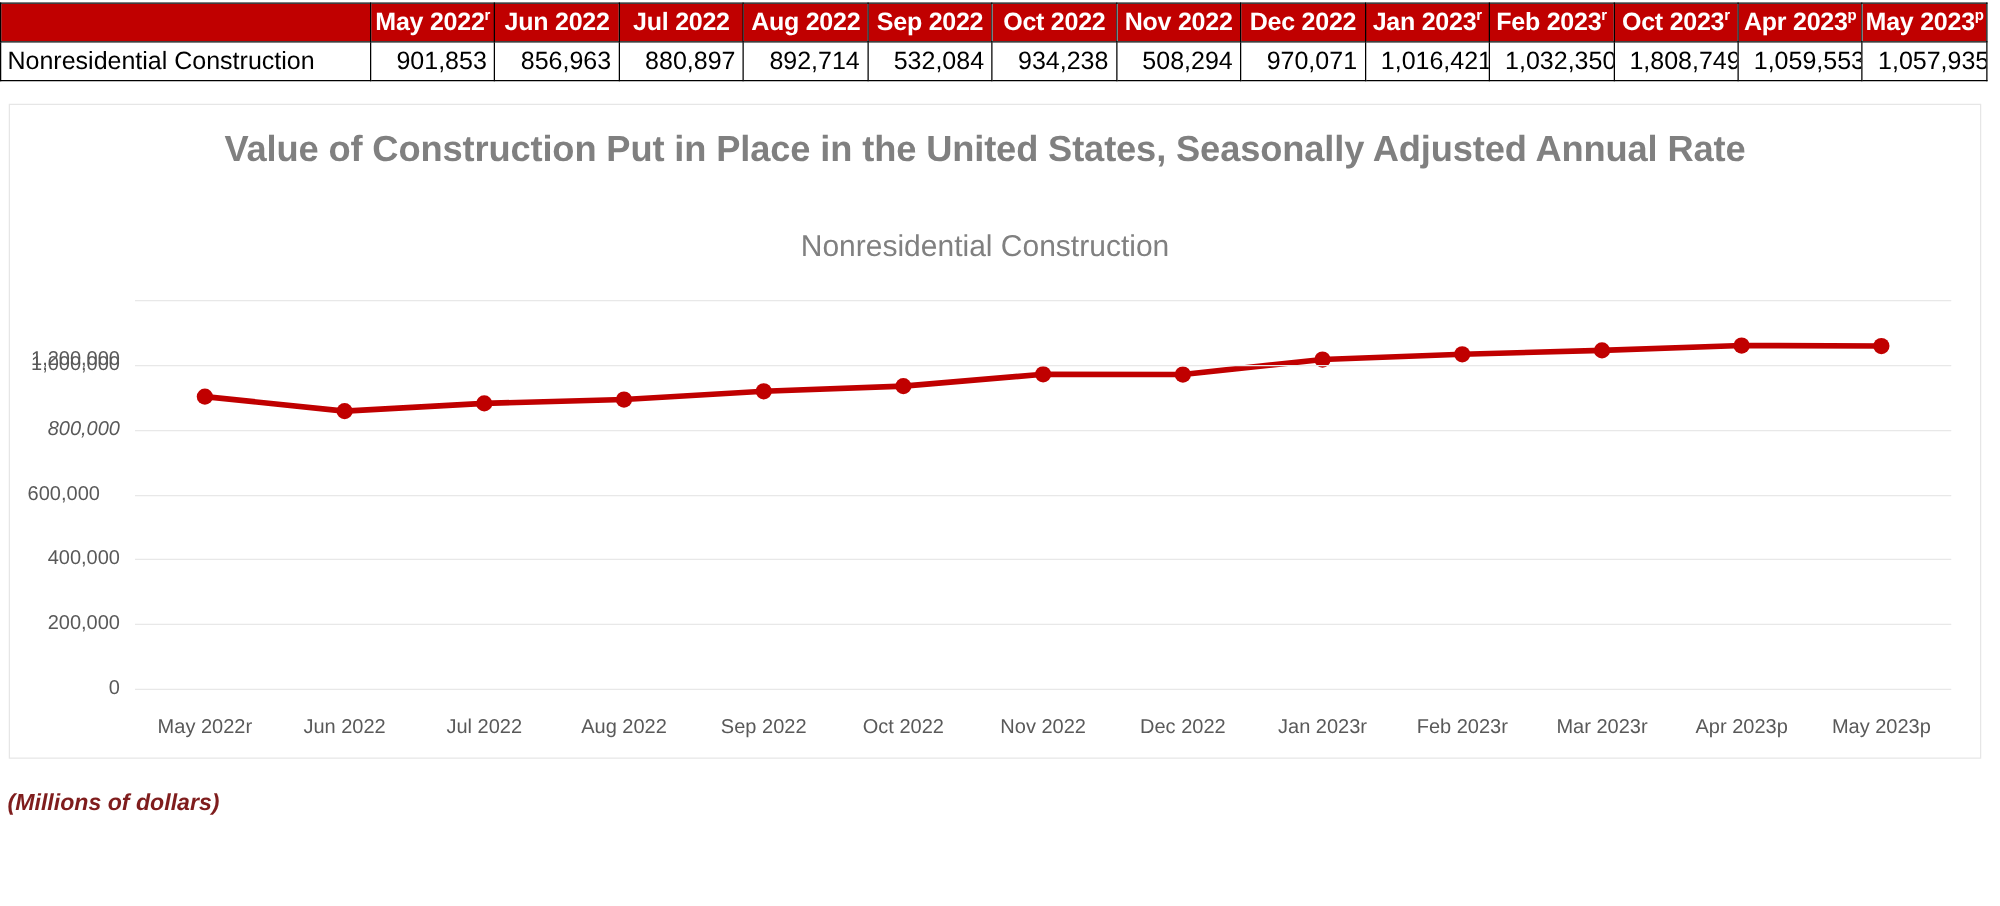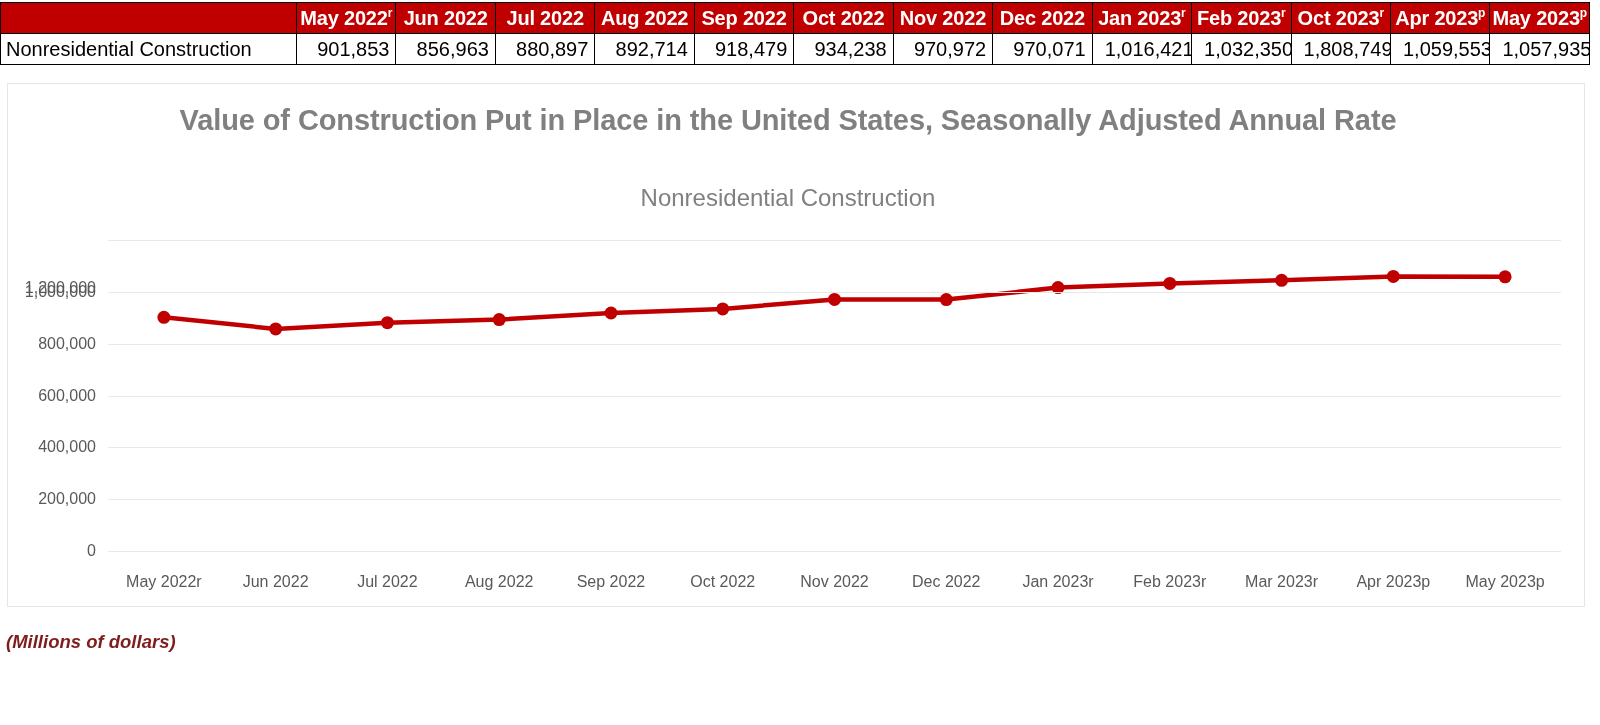--- a/index.html
+++ b/index.html
@@ -182,23 +182,23 @@
           <th><span>May 2023</span><sup>p</sup></th>
         </tr>
     </thead>
     <tbody id="tbody">
         <tr>
           <td class="row-label">Nonresidential Construction</td>
           <td class="row-value">901,853</td>
           <td class="row-value">856,963</td>
           <td class="row-value">880,897</td>
           <td class="row-value">892,714</td>
-          <td class="row-value">918,479</td>
+          <td class="row-value">532,084</td>
           <td class="row-value">934,238</td>
-          <td class="row-value">970,972</td>
+          <td class="row-value">508,294</td>
           <td class="row-value">970,071</td>
           <td class="row-value">1,016,421</td>
           <td class="row-value">1,032,350</td>
           <td class="row-value">1,808,749</td>
           <td class="row-value">1,059,553</td>
           <td class="row-value">1,057,935</td>
         </tr>
       </tbody>
   </table>
 </div>
@@ -221,23 +221,23 @@
         <circle cx="1161.8" cy="199.4" r="6.5" fill="#C00000"></circle>
         <circle cx="1273.6" cy="196.3" r="6.5" fill="#C00000"></circle>
         <circle cx="1385.3" cy="192.4" r="6.5" fill="#C00000"></circle>
         <circle cx="1497.1" cy="192.8" r="6.5" fill="#C00000"></circle>
       </svg>
   <div class="gridline" style="left: 100px; width: 1453px; top: 156px;"></div>
       <div class="ytick-label" style="top: 156px; left: -2px; margin-top: 48px;">1,200,000</div>
       <div class="gridline" style="left: 100px; width: 1453px; top: 208px;"></div>
       <div class="ytick-label" style="top: 207.833px; left: -2px;">1,000,000</div>
       <div class="gridline" style="left: 100px; width: 1453px; top: 260px;"></div>
-      <div class="ytick-label" style="top: 259.667px; left: -2px;">800,000</div>
+      <div class="ytick-label" style="top: 259.667px; left: -2px; font-style: italic;">800,000</div>
       <div class="gridline" style="left: 100px; width: 1453px; top: 312px;"></div>
-      <div class="ytick-label" style="top: 311.5px; left: -2px;">600,000</div>
+      <div class="ytick-label" style="top: 311.5px; left: -2px; text-align: center;">600,000</div>
       <div class="gridline" style="left: 100px; width: 1453px; top: 363px;"></div>
       <div class="ytick-label" style="top: 363.333px; left: -2px;">400,000</div>
       <div class="gridline" style="left: 100px; width: 1453px; top: 415px;"></div>
       <div class="ytick-label" style="top: 415.167px; left: -2px;">200,000</div>
       <div class="gridline" style="left: 100px; width: 1453px; top: 467px;"></div>
       <div class="ytick-label" style="top: 467px; left: -2px;">0</div>
       <div class="xtick-label" style="left: 155.885px; top: 489px;">May 2022r</div>
       <div class="xtick-label" style="left: 267.654px; top: 489px;">Jun 2022</div>
       <div class="xtick-label" style="left: 379.423px; top: 489px;">Jul 2022</div>
       <div class="xtick-label" style="left: 491.192px; top: 489px;">Aug 2022</div>

